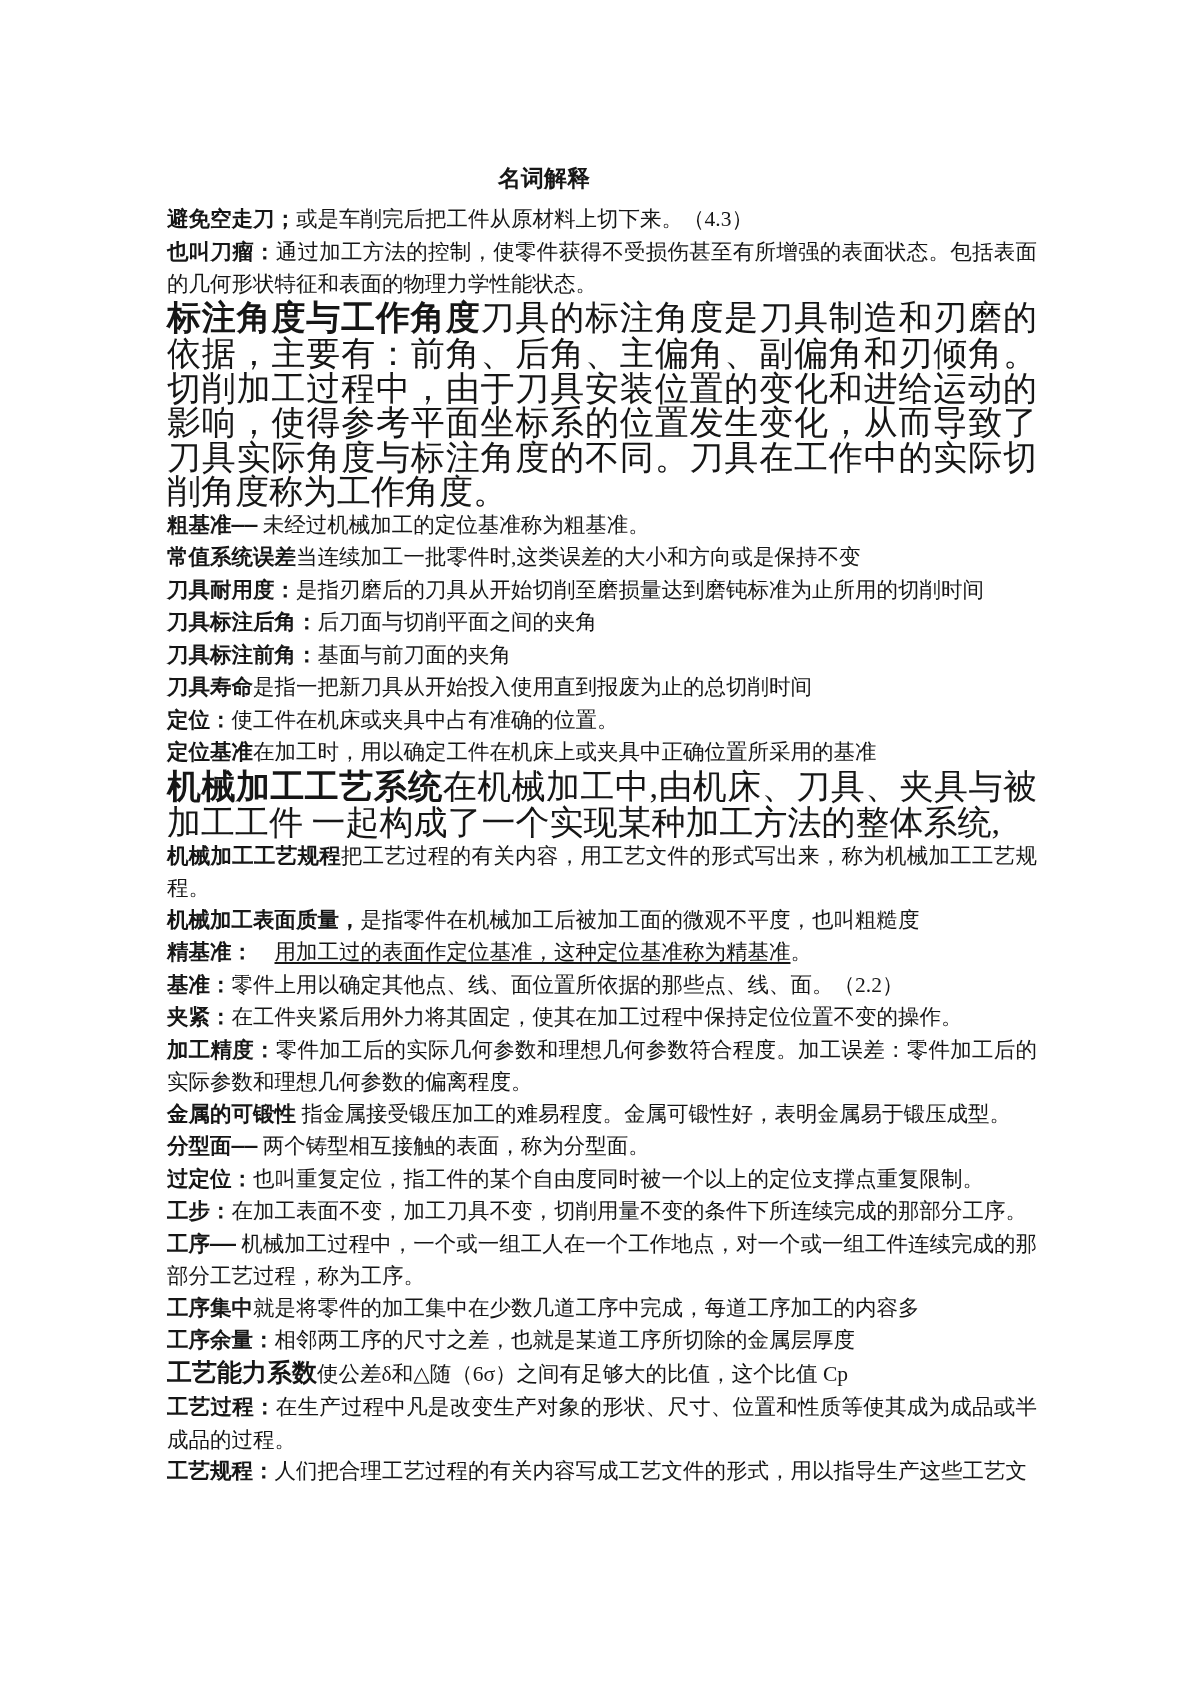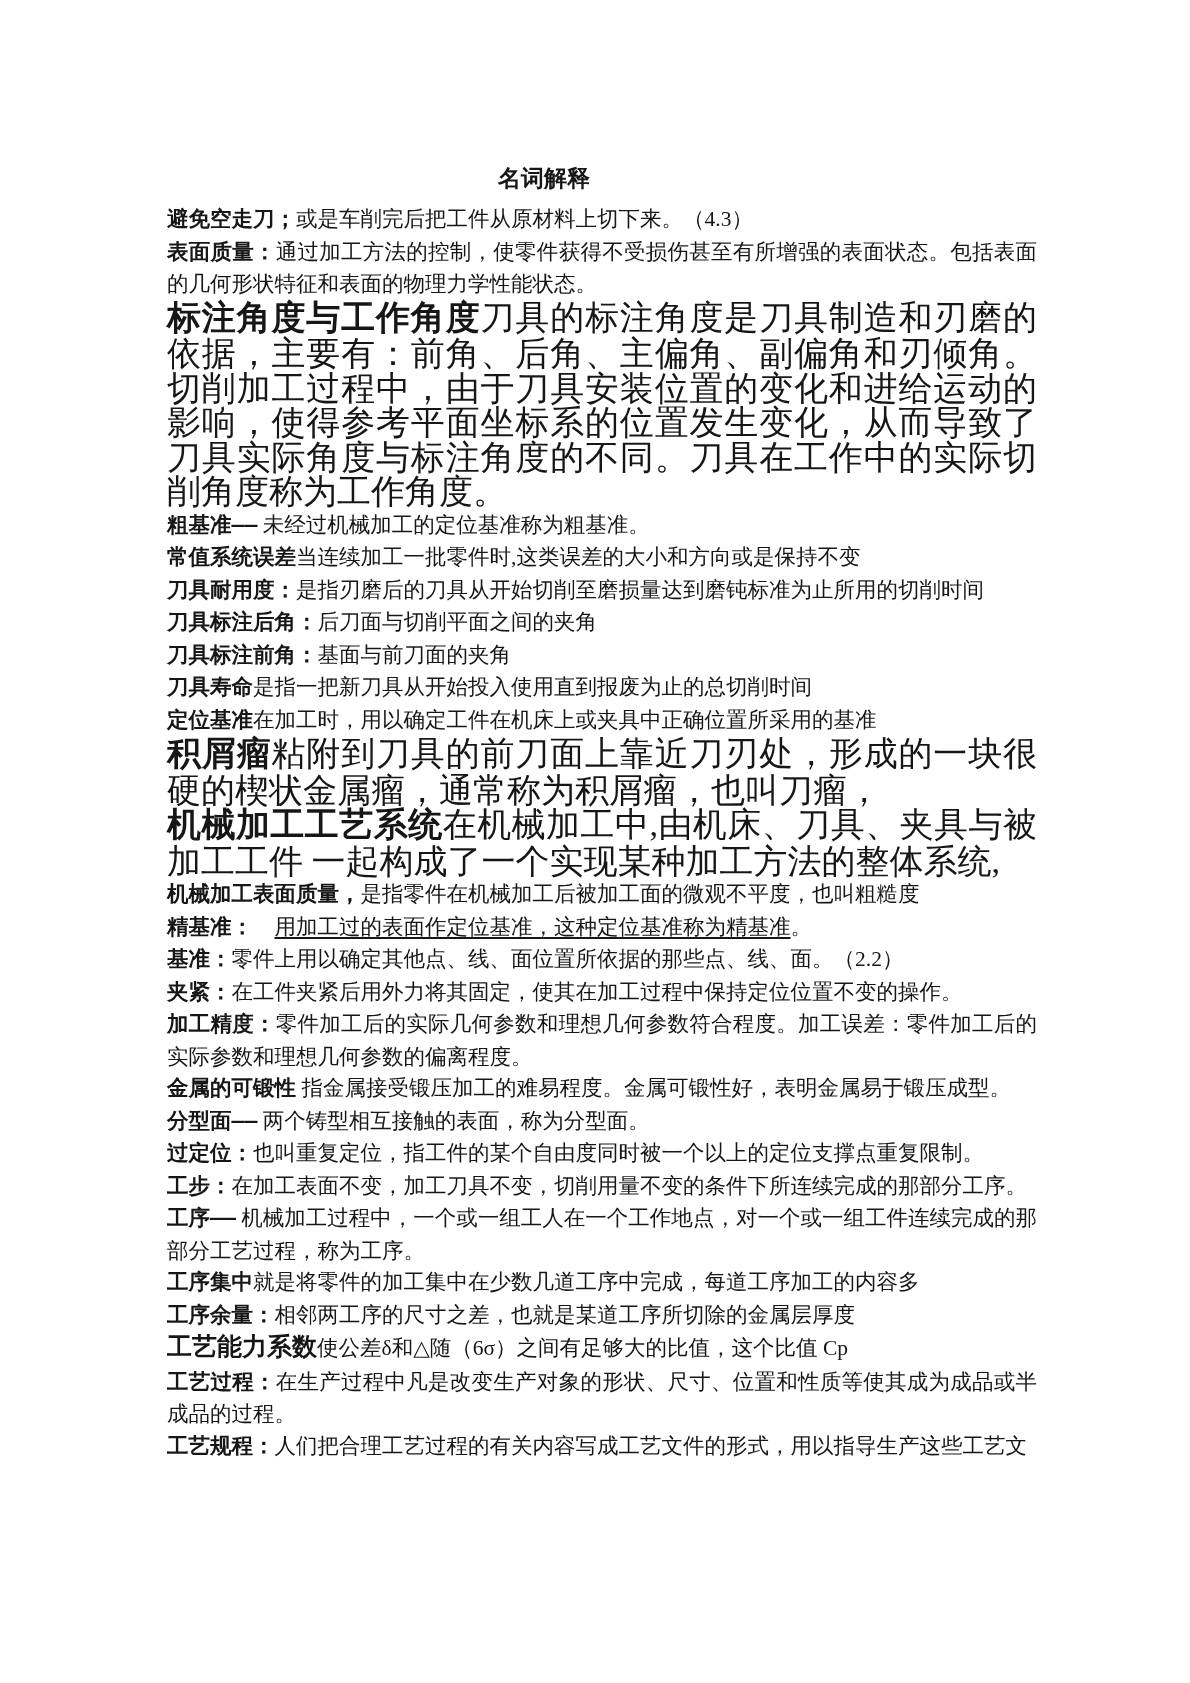--- a/index.html
+++ b/index.html
@@ -53,31 +53,32 @@
     text-underline-offset: 3px;
   }
 </style>
 </head>
 <body>
 
 <div class="page">
   <div class="title">名词解释</div>
   <div class="entries">
       <p class="entry normal"><span class="term">避免空走刀；</span><span class="def">或是车削完后把工件从原材料上切下来。（4.3）</span></p>
-      <p class="entry normal"><span class="term">表面质量：</span><span class="def">通过加工方法的控制，使零件获得不受损伤甚至有所增强的表面状态。包括表面的几何形状特征和表面的物理力学性能状态。</span></p>
+      <p class="entry normal"><span class="term">也叫刀瘤：</span><span class="def">通过加工方法的控制，使零件获得不受损伤甚至有所增强的表面状态。包括表面的几何形状特征和表面的物理力学性能状态。</span></p>
       <p class="entry large"><span class="term">标注角度与工作角度</span><span class="def">刀具的标注角度是刀具制造和刃磨的依据，主要有：前角、后角、主偏角、副偏角和刃倾角。切削加工过程中，由于刀具安装位置的变化和进给运动的影响，使得参考平面坐标系的位置发生变化，从而导致了刀具实际角度与标注角度的不同。刀具在工作中的实际切削角度称为工作角度。</span></p>
       <p class="entry normal"><span class="term">粗基准——</span><span class="def"> 未经过机械加工的定位基准称为粗基准。</span></p>
       <p class="entry normal"><span class="term">常值系统误差</span><span class="def">当连续加工一批零件时,这类误差的大小和方向或是保持不变</span></p>
       <p class="entry normal"><span class="term">刀具耐用度：</span><span class="def">是指刃磨后的刀具从开始切削至磨损量达到磨钝标准为止所用的切削时间</span></p>
       <p class="entry normal"><span class="term">刀具标注后角：</span><span class="def">后刀面与切削平面之间的夹角</span></p>
       <p class="entry normal"><span class="term">刀具标注前角：</span><span class="def">基面与前刀面的夹角</span></p>
       <p class="entry normal"><span class="term">刀具寿命</span><span class="def">是指一把新刀具从开始投入使用直到报废为止的总切削时间</span></p>
+      <p class="entry normal"><span class="term">定位：</span><span class="def">使工件在机床或夹具中占有准确的位置。</span></p>
       <p class="entry normal"><span class="term">定位基准</span><span class="def">在加工时，用以确定工件在机床上或夹具中正确位置所采用的基准</span></p>
-      <p class="entry large"><span class="term">积屑瘤</span><span class="def">粘附到刀具的前刀面上靠近刀刃处，形成的一块很硬的楔状金属瘤，通常称为积屑瘤，也叫刀瘤，</span></p>
       <p class="entry large"><span class="term">机械加工工艺系统</span><span class="def">在机械加工中,由机床、刀具、夹具与被加工工件 一起构成了一个实现某种加工方法的整体系统,</span></p>
+      <p class="entry normal"><span class="term">机械加工工艺规程</span><span class="def">把工艺过程的有关内容，用工艺文件的形式写出来，称为机械加工工艺规程。</span></p>
       <p class="entry normal"><span class="term">机械加工表面质量，</span><span class="def">是指零件在机械加工后被加工面的微观不平度，也叫粗糙度</span></p>
       <p class="entry normal"><span class="term">精基准：</span><span class="def">　<u>用加工过的表面作定位基准，这种定位基准称为精基准</u>。</span></p>
       <p class="entry normal"><span class="term">基准：</span><span class="def">零件上用以确定其他点、线、面位置所依据的那些点、线、面。（2.2）</span></p>
       <p class="entry normal"><span class="term">夹紧：</span><span class="def">在工件夹紧后用外力将其固定，使其在加工过程中保持定位位置不变的操作。</span></p>
       <p class="entry normal"><span class="term">加工精度：</span><span class="def">零件加工后的实际几何参数和理想几何参数符合程度。加工误差：零件加工后的实际参数和理想几何参数的偏离程度。</span></p>
       <p class="entry normal"><span class="term">金属的可锻性</span><span class="def"> 指金属接受锻压加工的难易程度。金属可锻性好，表明金属易于锻压成型。</span></p>
       <p class="entry normal"><span class="term">分型面——</span><span class="def"> 两个铸型相互接触的表面，称为分型面。</span></p>
       <p class="entry normal"><span class="term">过定位：</span><span class="def">也叫重复定位，指工件的某个自由度同时被一个以上的定位支撑点重复限制。</span></p>
       <p class="entry normal"><span class="term">工步：</span><span class="def">在加工表面不变，加工刀具不变，切削用量不变的条件下所连续完成的那部分工序。</span></p>
       <p class="entry normal"><span class="term">工序——</span><span class="def"> 机械加工过程中，一个或一组工人在一个工作地点，对一个或一组工件连续完成的那部分工艺过程，称为工序。</span></p>

